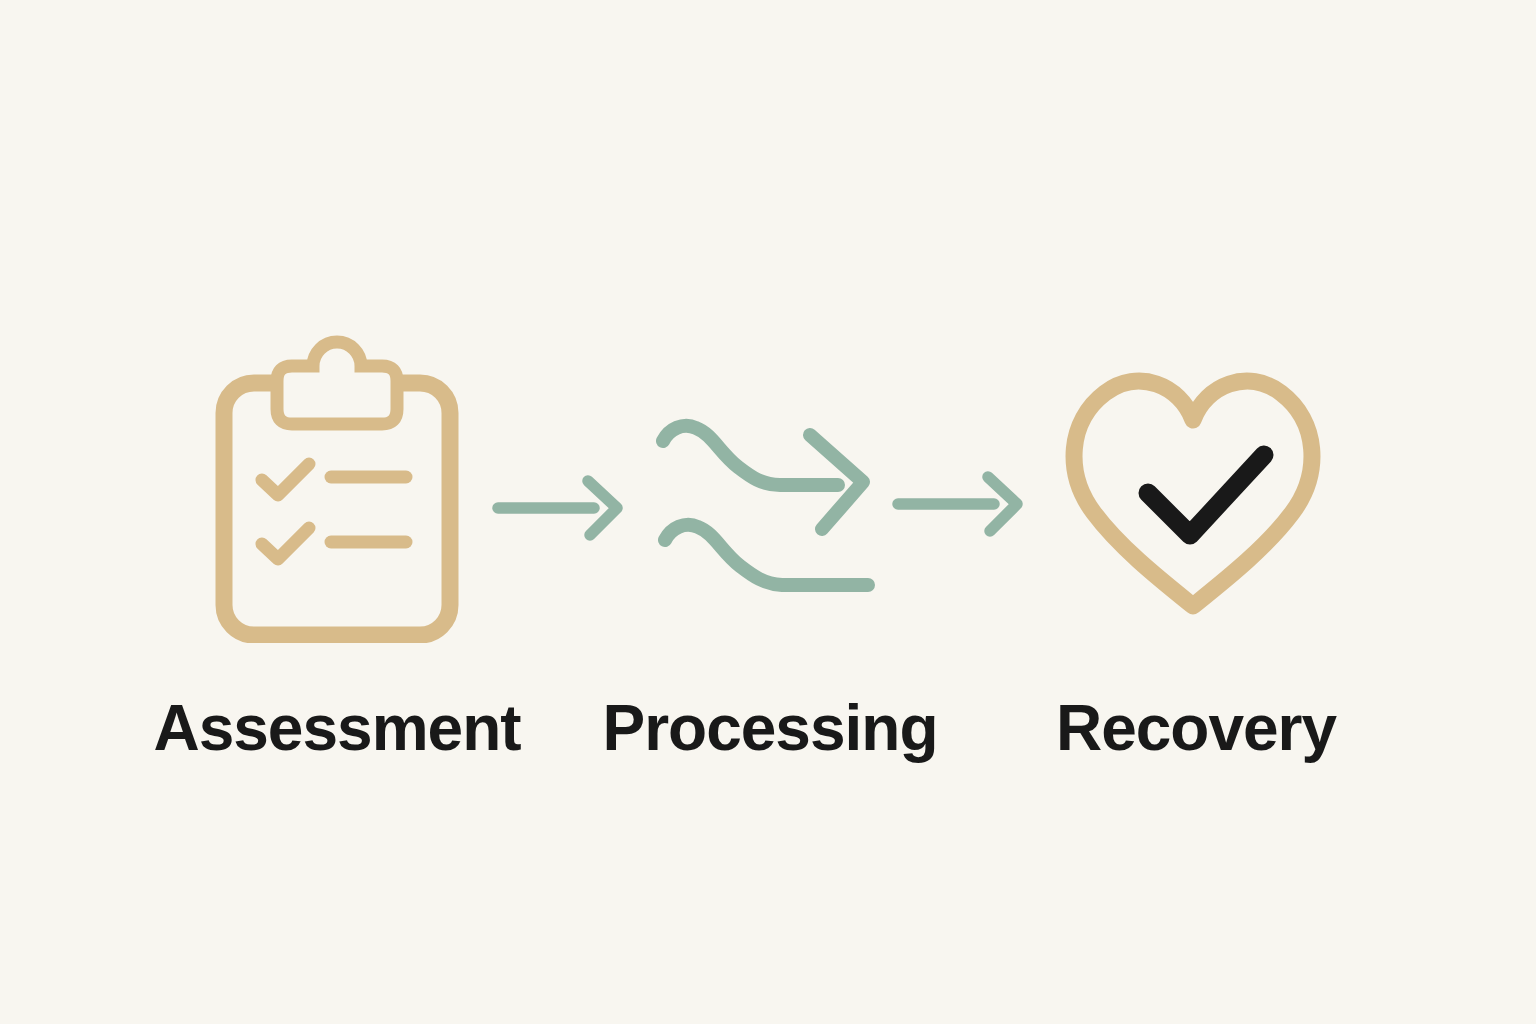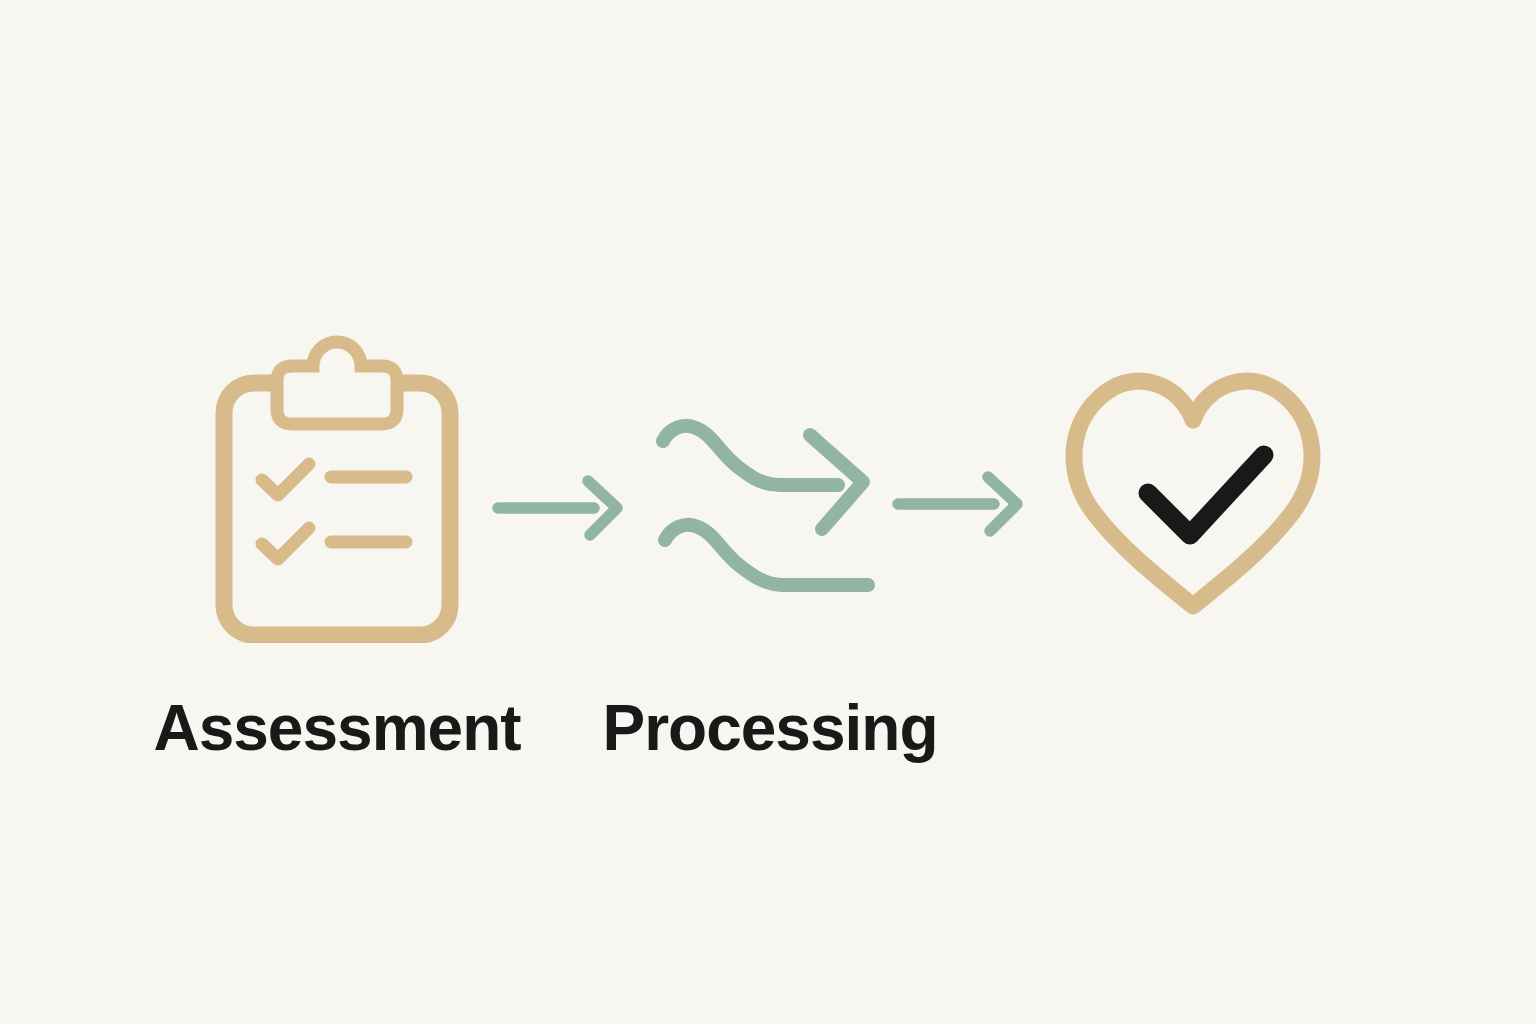--- a/index.html
+++ b/index.html
@@ -104,14 +104,15 @@
 
   <div class="icon heart">
     <svg width="298" height="272" viewBox="0 0 298 272" aria-hidden="true">
       <path class="stroke-tan" stroke-width="17" stroke-linecap="round" stroke-linejoin="round" d="M 145 57 C 132 22, 90 5, 57 30 C 20 58, 16 110, 46 150 C 72 185, 114 218, 145 243 C 176 218, 218 185, 244 150 C 274 110, 270 58, 233 30 C 200 5, 158 22, 145 57 Z"></path>
       <path class="stroke-ink" stroke-width="19" stroke-linecap="round" stroke-linejoin="round" d="M 100 130 L 142 172 L 216 92"></path>
     </svg>
   </div>
 
   <div class="label label1">Assessment</div>
   <div class="label label2">Processing</div>
+  <div class="label label3">Recovery</div>
 
 </div>
 
 </body></html>

